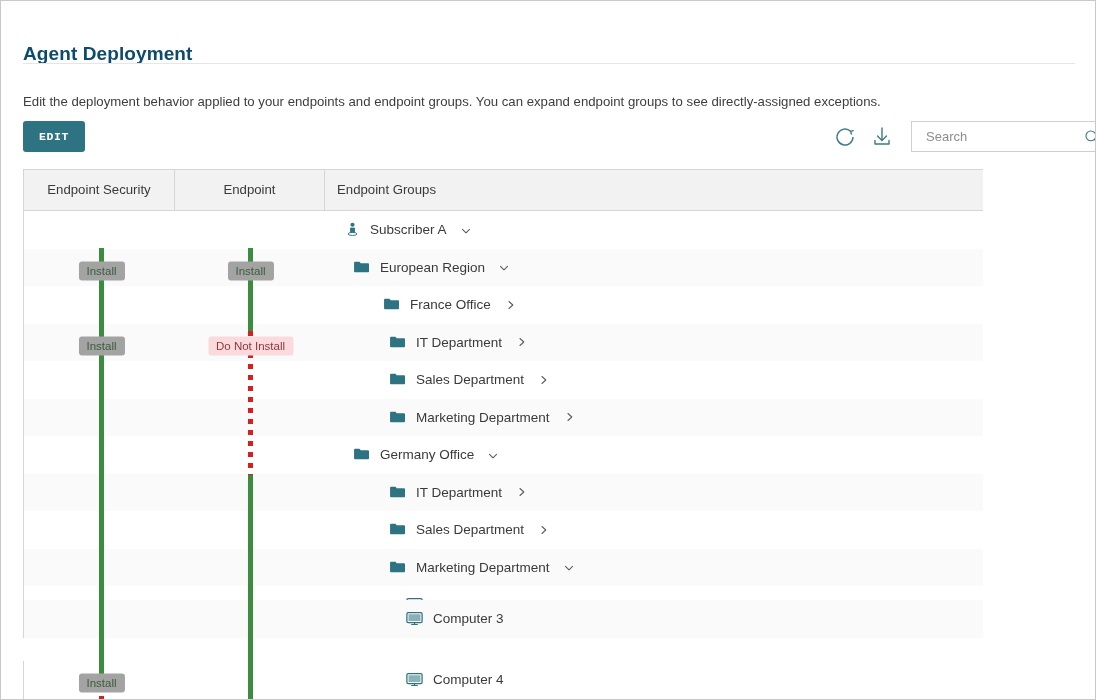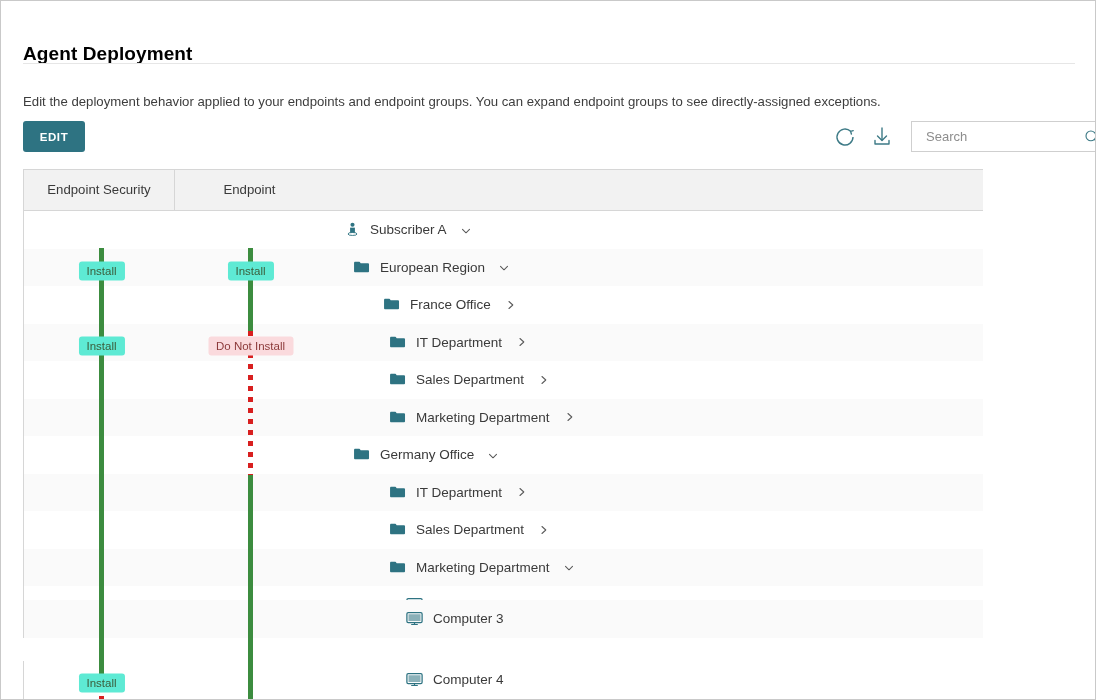--- a/index.html
+++ b/index.html
@@ -15,21 +15,21 @@
     border: 1px solid #c9c9c9;
     box-sizing: border-box;
     overflow: hidden;
   }
 
   
   .page-title {
     position: absolute;
     left: 22px; top: 29px;
     font-size: 19px;
-    color: #000000;
+    color: #0c4a6e;
     letter-spacing: .1px;
     white-space: nowrap;
   }
   .title-rule {
     position: absolute;
     left: 22px; top: 62px;
     width: 1052px; height: 1px;
     background: #e6e6e6;
   }
   .page-desc {
@@ -42,21 +42,21 @@
 
   
   .edit-btn {
     position: absolute;
     left: 22px; top: 120px;
     width: 62px; height: 31px;
     background: #2e7382;
     color: #ffffff;
     border: none;
     border-radius: 3px;
-    font-family: Liberation Sans, sans-serif;
+    font-family: Liberation Mono, monospace;
     font-size: 11.5px;
     font-weight: bold;
     letter-spacing: .6px;
     cursor: pointer;
     padding: 0;
   }
   .icon-btn {
     position: absolute;
     top: 124px;
     width: 24px; height: 24px;
@@ -182,21 +182,21 @@
   .badge {
     position: absolute;
     transform: translate(-50%, -50%);
     padding: 2px 8px 3px 8px;
     border-radius: 3px;
     font-size: 11.5px;
     line-height: 14px;
     white-space: nowrap;
   }
   .badge.install {
-    background: #5eead4;
+    background: #a3a3a3;
     color: #3a5c3a;
   }
   .badge.noinstall {
     background: #fadadd;
     color: #8c3a3a;
   }
 </style>
 </head>
 <body>
 
@@ -230,20 +230,21 @@
         <circle cx="10.5" cy="10.5" r="6.5"></circle>
         <path d="M15.4 15.4 21 21" stroke-linecap="round"></path>
       </svg>
     </span>
   </div>
 
   <div id="table">
     <div class="thead">
       <div class="th c0">Endpoint Security</div>
       <div class="th c1">Endpoint</div>
+      <div class="th c2">Endpoint Groups</div>
     </div>
     <div class="tbody" id="tbody">
       <div class="row alt" style="top: 37.5px;">
           <div class="cell-label" style="left: 328px;">
             <span class="node-icon">
               <svg viewBox="0 0 24 24" width="19" height="19">
                 <path fill="currentColor" d="M2.6 6.1c0-.9.7-1.5 1.5-1.5h4.4c.5 0 1 .2 1.3.6l1.2 1.3h9c.9 0 1.5.7 1.5 1.5v8.6c0 .9-.7 1.5-1.5 1.5H4.1c-.8 0-1.5-.6-1.5-1.5z"></path>
               </svg>
             </span>
             <span>European Region</span>

